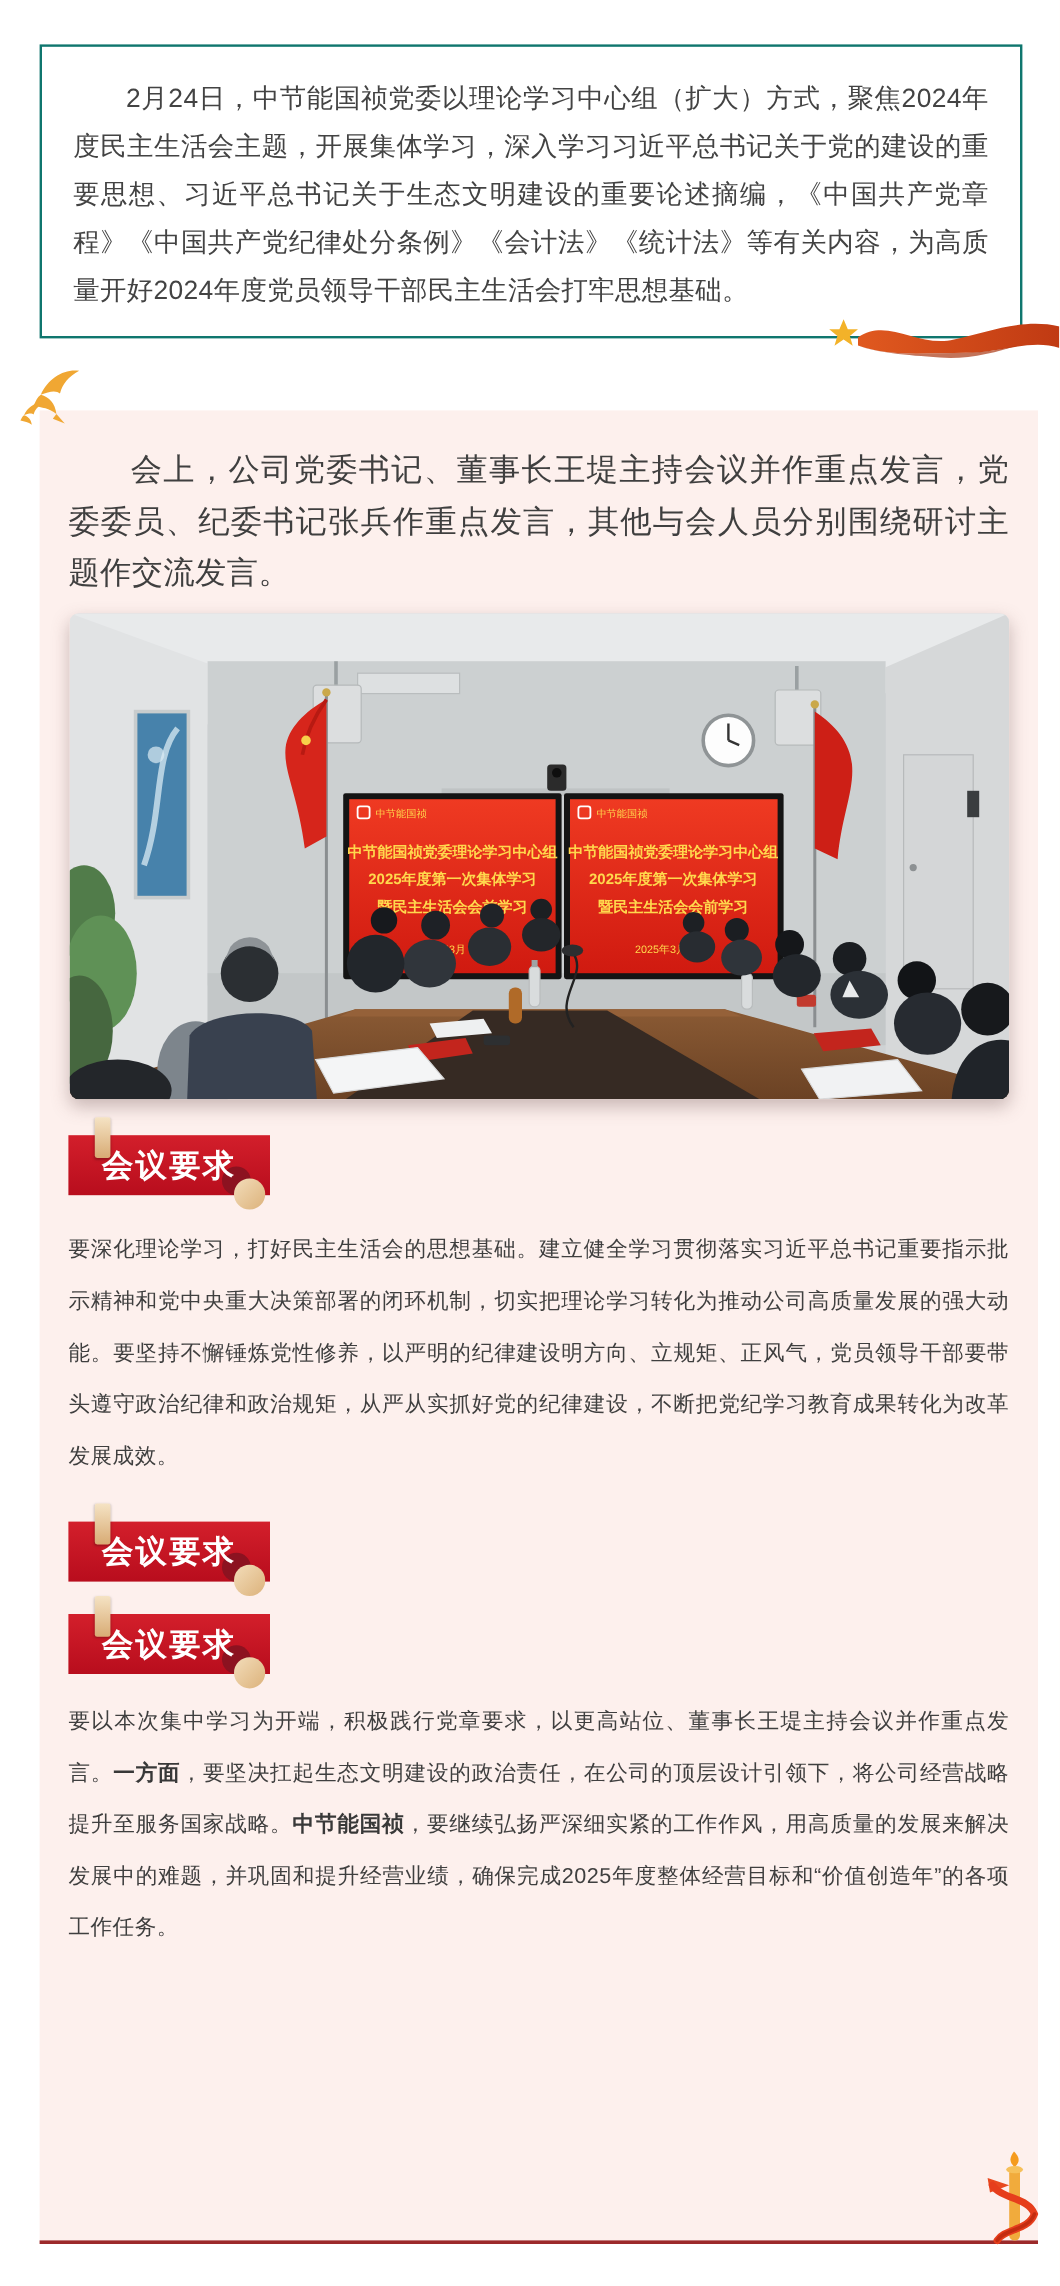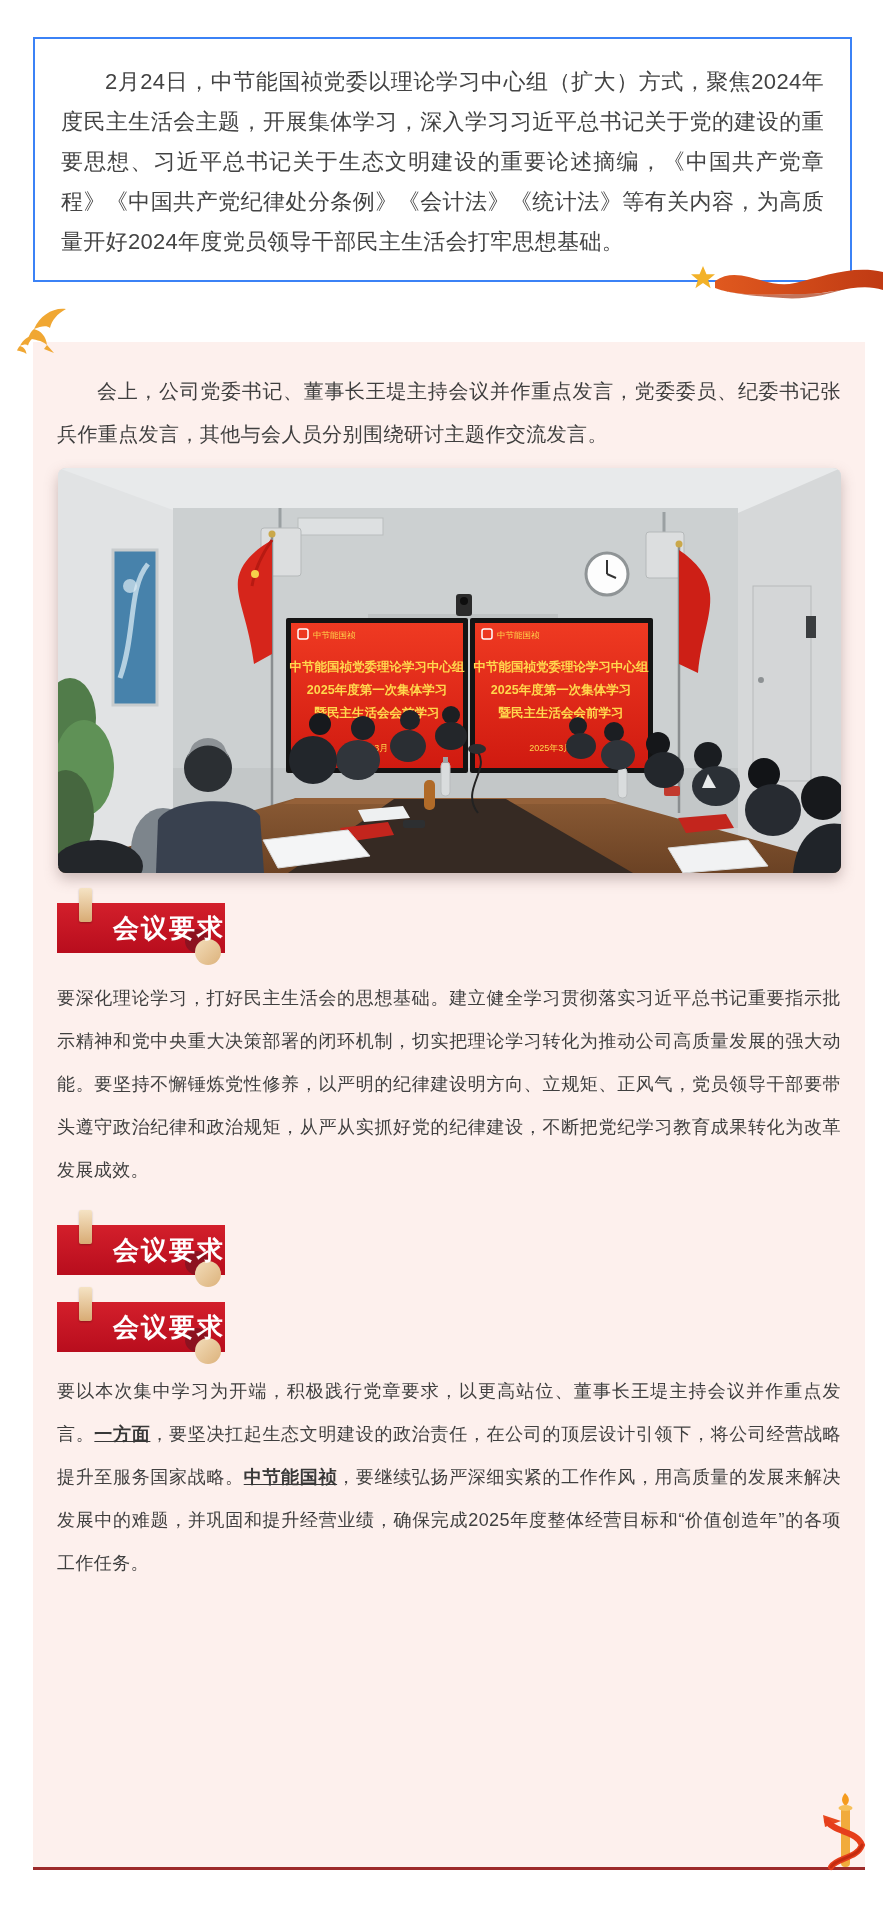--- a/index.html
+++ b/index.html
@@ -1,48 +1,48 @@
 <!DOCTYPE html>
 <html><head>
 <meta charset="utf-8">
 <style>
   html,body{margin:0;padding:0;background:#fff;}
   .page{position:relative;width:883px;height:1905px;background:#ffffff;overflow:hidden;
         font-family:"Liberation Sans","DejaVu Sans",sans-serif;color:#3f3f3f;}
   .intro-box{position:absolute;left:33px;top:37px;width:819px;box-sizing:border-box;
-        background:#ffffff;border:2px solid #3b82f6;padding:23px 26px 18px 26px;}
+        background:#ffffff;border:2px solid #0f766e;padding:23px 26px 18px 26px;}
   .intro-text{margin:0;font-size:22px;line-height:40px;text-indent:2em;color:#434343;
         text-align:justify;letter-spacing:0.3px;}
   .ribbon-top{position:absolute;left:655px;top:250px;z-index:3;}
   .birds{position:absolute;left:10px;top:303px;z-index:3;}
   .pink-panel{position:absolute;left:33px;top:342px;width:832px;height:1528px;
         background:#fdf0ed;box-sizing:border-box;padding:0 24px;
         border-bottom:3px solid #9c2a2a;}
-  .lead-para{margin:0;padding-top:28px;font-size:20px;line-height:43px;text-indent:2em;
+  .lead-para{margin:0;padding-top:28px;font-size:26px;line-height:43px;text-indent:2em;
         text-align:justify;letter-spacing:0.4px;color:#3f3f3f;}
   .photo-frame{position:relative;width:783px;height:405px;margin:12px auto 0 auto;
         border-radius:8px;overflow:hidden;box-shadow:0 6px 14px rgba(110,80,80,0.35);}
   .badge{position:relative;width:168px;height:50px;margin-top:30px;
         background:linear-gradient(180deg,#d31f2b,#b80d1d);
-        display:flex;align-items:center;justify-content:flex-end;}
+        display:flex;align-items:center;justify-content:center;}
   .badge.b2{margin-top:33px;}
   .badge.b3{margin-top:27px;}
   .badge-tab{position:absolute;left:22px;top:-15px;width:13px;height:34px;border-radius:2px;
         background:linear-gradient(180deg,#f5e3c4,#d8ab74);box-shadow:0 1px 2px rgba(0,0,0,.25);}
   .badge-dot-shadow{position:absolute;right:16px;bottom:0px;width:24px;height:24px;
         border-radius:50%;background:#8c1220;}
   .badge-dot{position:absolute;right:4px;bottom:-12px;width:26px;height:26px;border-radius:50%;
         background:linear-gradient(135deg,#f3ddba,#dcb27b);}
   .badge-text{position:relative;z-index:2;color:#ffffff;font-size:26px;font-weight:bold;
         letter-spacing:2px;}
   .body-para{margin:24px 0 0 0;font-size:18px;line-height:43px;text-align:justify;
         letter-spacing:0.4px;color:#3f3f3f;}
   .body-para.p2{margin-top:26px;}
   .body-para.p3{margin-top:18px;}
-  .body-para b{font-weight:bold;color:#383838;text-decoration:underline;}
+  .body-para b{font-weight:bold;color:#383838;}
   .bottom-decor{position:absolute;right:-6px;bottom:-6px;z-index:4;}
 </style>
 </head>
 <body>
 
 <div class="page">
 
   <div class="intro-box">
     <p class="intro-text">2月24日，中节能国祯党委以理论学习中心组（扩大）方式，聚焦2024年度民主生活会主题，开展集体学习，深入学习习近平总书记关于党的建设的重要思想、习近平总书记关于生态文明建设的重要论述摘编，《中国共产党章程》《中国共产党纪律处分条例》《会计法》《统计法》等有关内容，为高质量开好2024年度党员领导干部民主生活会打牢思想基础。</p>
   </div>

